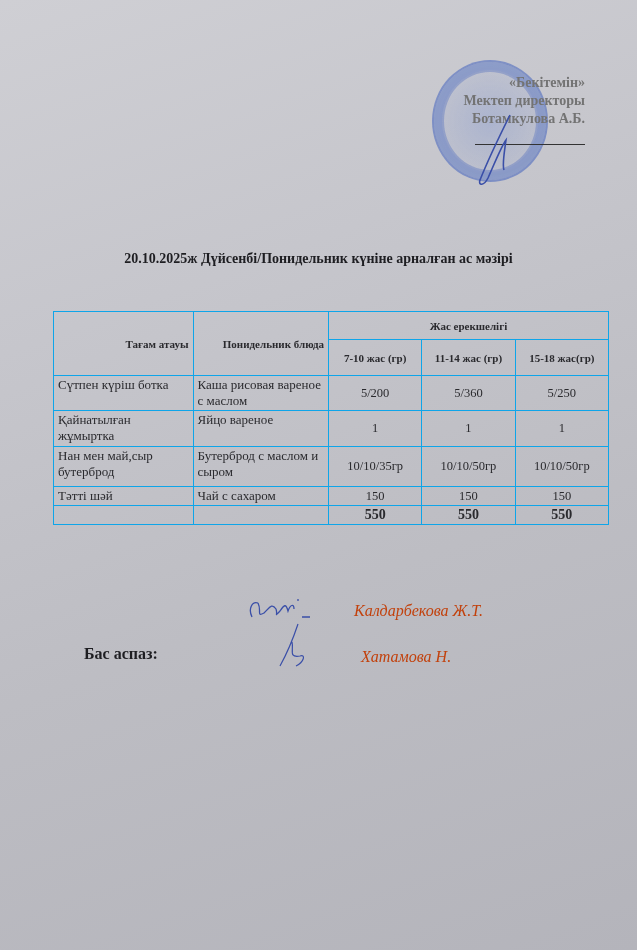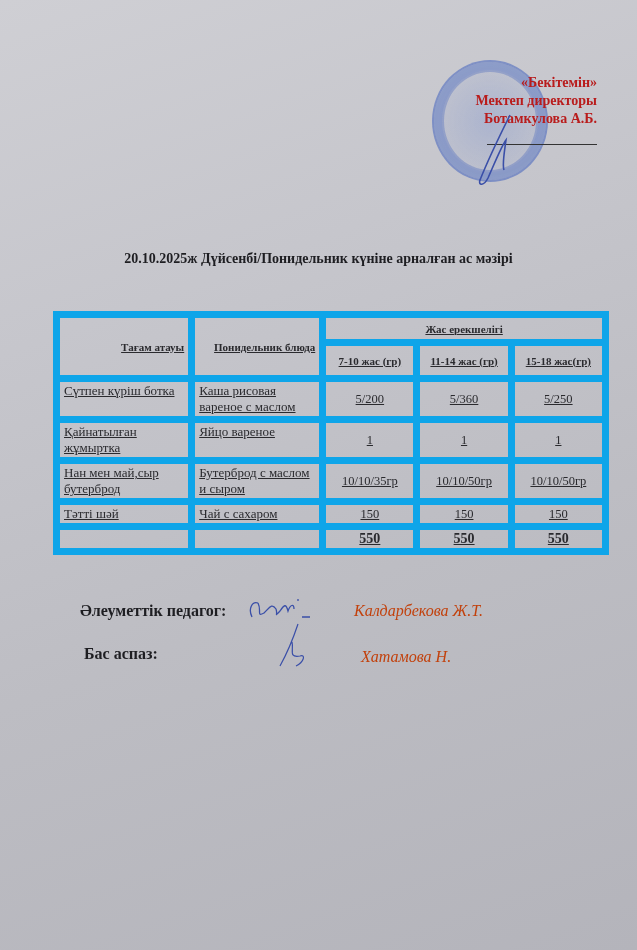--- a/index.html
+++ b/index.html
@@ -4,22 +4,22 @@
   <style>
     html, body { margin: 0; padding: 0; }
     body {
       width: 637px; height: 950px; overflow: hidden; position: relative;
       background: linear-gradient(160deg, #cfcfd4 0%, #c6c6cc 30%, #bdbdc3 60%, #b4b4bb 100%);
       font-family: "Liberation Serif", "DejaVu Serif", serif;
       color: #222;
     }
     .page { position: absolute; inset: 0; }
     .approval {
-      position: absolute; right: 40px; top: 74px; text-align: right;
-      font-weight: bold; font-size: 14px; line-height: 18px; color: #b91c1c;
+      position: absolute; right: 52px; top: 74px; text-align: right;
+      font-weight: bold; font-size: 14px; line-height: 18px; color: #737373;
       z-index: 2;
     }
     .approval .sign-line {
       display: block; width: 110px; height: 1px; background: #333;
       margin: 16px 0 0 auto;
     }
     .stamp {
       position: absolute; left: 432px; top: 60px; width: 112px; height: 118px;
       border-radius: 50%; border: 2px solid rgba(70,100,190,0.55);
       box-shadow: inset 0 0 0 8px rgba(90,120,200,0.15), inset 0 0 0 10px rgba(70,100,190,0.35);
@@ -31,21 +31,21 @@
     }
     .title {
       position: absolute; left: 0; right: 0; top: 251px; text-align: center;
       font-weight: bold; font-size: 14px; color: #1e1e22;
     }
     table.menu {
       position: absolute; left: 53px; top: 311px; width: 556px;
       border-collapse: collapse; font-size: 13px; color: #2a2a2e;
     }
     table.menu td, table.menu th {
-      border: 7px solid #0ea5e9; padding: 1px 4px; vertical-align: top; text-decoration: underline;
+      border: 1px solid #0ea5e9; padding: 1px 4px; vertical-align: top;
     }
     table.menu th { font-weight: bold; font-size: 11px; text-align: right; vertical-align: middle; }
     table.menu th.center { text-align: center; }
     table.menu td.num { text-align: center; vertical-align: middle; font-size: 12.5px; }
     table.menu td.bold { font-weight: bold; font-size: 14px; }
     .col1 { width: 142px; } .col2 { width: 138px; } .c3 { width: 90px; }
     .sig-row { position: absolute; white-space: nowrap; }
     .sig-label { font-weight: bold; color: #1e1e22; }
     .sig-name { color: #c2410c; font-style: italic; }
     .signature { position: absolute; }
@@ -113,23 +113,20 @@
     <tr style="height:18px">
       <td></td>
       <td></td>
       <td class="num bold">550</td>
       <td class="num bold">550</td>
       <td class="num bold">550</td>
     </tr>
   </tbody>
     </table>
 
-  <div class="sig-row" style="left:80px; top:602px;">
-    <span class="sig-label">Әлеуметтік педагог:</span>
-  </div>
   <div class="sig-row" style="left:354px; top:602px;">
     <span class="sig-name">Калдарбекова Ж.Т.</span>
   </div>
   <div class="sig-row" style="left:84px; top:645px;">
     <span class="sig-label">Бас аспаз:</span>
   </div>
   <div class="sig-row" style="left:361px; top:648px;">
     <span class="sig-name">Хатамова Н.</span>
   </div>
 

